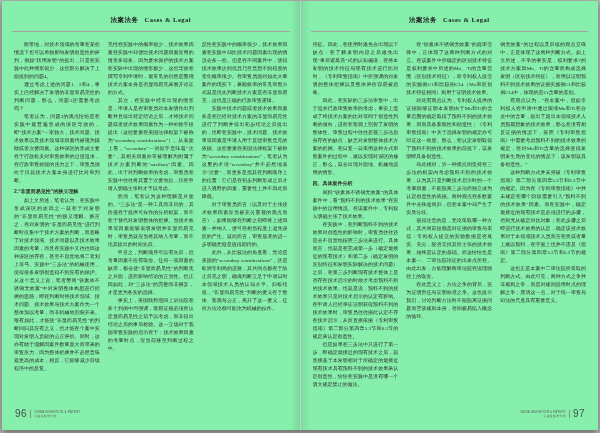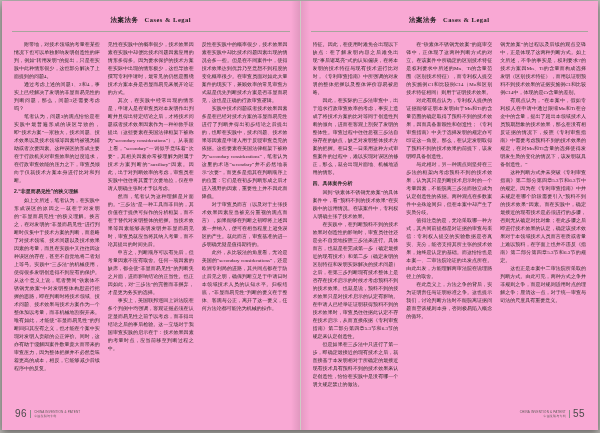--- a/index.html
+++ b/index.html
@@ -11,21 +11,21 @@
   }
   .spread {
     position: absolute; left: 2px; top: 1px;
     width: 596px; height: 429px;
     display: flex;
     box-shadow: 0 3px 8px rgba(0,0,0,0.45);
   }
   .page {
     position: relative;
     width: 50%; height: 100%;
-    background: #f9a8d4;
+    background: #86efac;
   }
   .page-left { border-right: 1px solid #cfccc6; }
   .page-left::after {
     content: ''; position: absolute; top: 0; right: 0; width: 9px; height: 100%;
     background: linear-gradient(to right, rgba(0,0,0,0), rgba(0,0,0,0.10));
     pointer-events: none;
   }
   .page-right::before {
     content: ''; position: absolute; top: 0; left: 0; width: 9px; height: 100%;
     background: linear-gradient(to left, rgba(0,0,0,0), rgba(0,0,0,0.08));
@@ -154,17 +154,17 @@
           <div class="blk-p">这种判断方式并未突破《专利审查指南》第二部分第四章5.3节和6.3节中的规定。因为在《专利审查指南》中并未规定在哪个阶段需要引入“预料不到的技术效果”因素。而在实践中，确定最接近的现有技术是必须进行的步骤，否则无从确定对比对象；在此步骤之后即进行技术效果的认定，确定该技术效果对于本领域技术人员而言在质或者量上难以预料，在字面上也并不违反《指南》第二部分第四章5.3节和6.3节的规定。</div>
           <div class="blk-p">这也正是本案中二审法院所采取的判断方式。由此可见，两种方式之争并非规则之争，而是对规则适用时点的理解之争；厘清这一点，对于统一审查与司法的尺度具有重要意义。</div>
         </div>
       </div>
 
     <div class="footer footer-right">
       <span class="journal-block">
         <div class="journal-en">CHINA INVENTION &amp; PATENT</div>
         <div class="journal-cn">中国发明与专利</div>
       </span>
-      <span class="page-num">55</span>
+      <span class="page-num">97</span>
     </div>
   </div>
 
 </div>
 
 </body></html>

